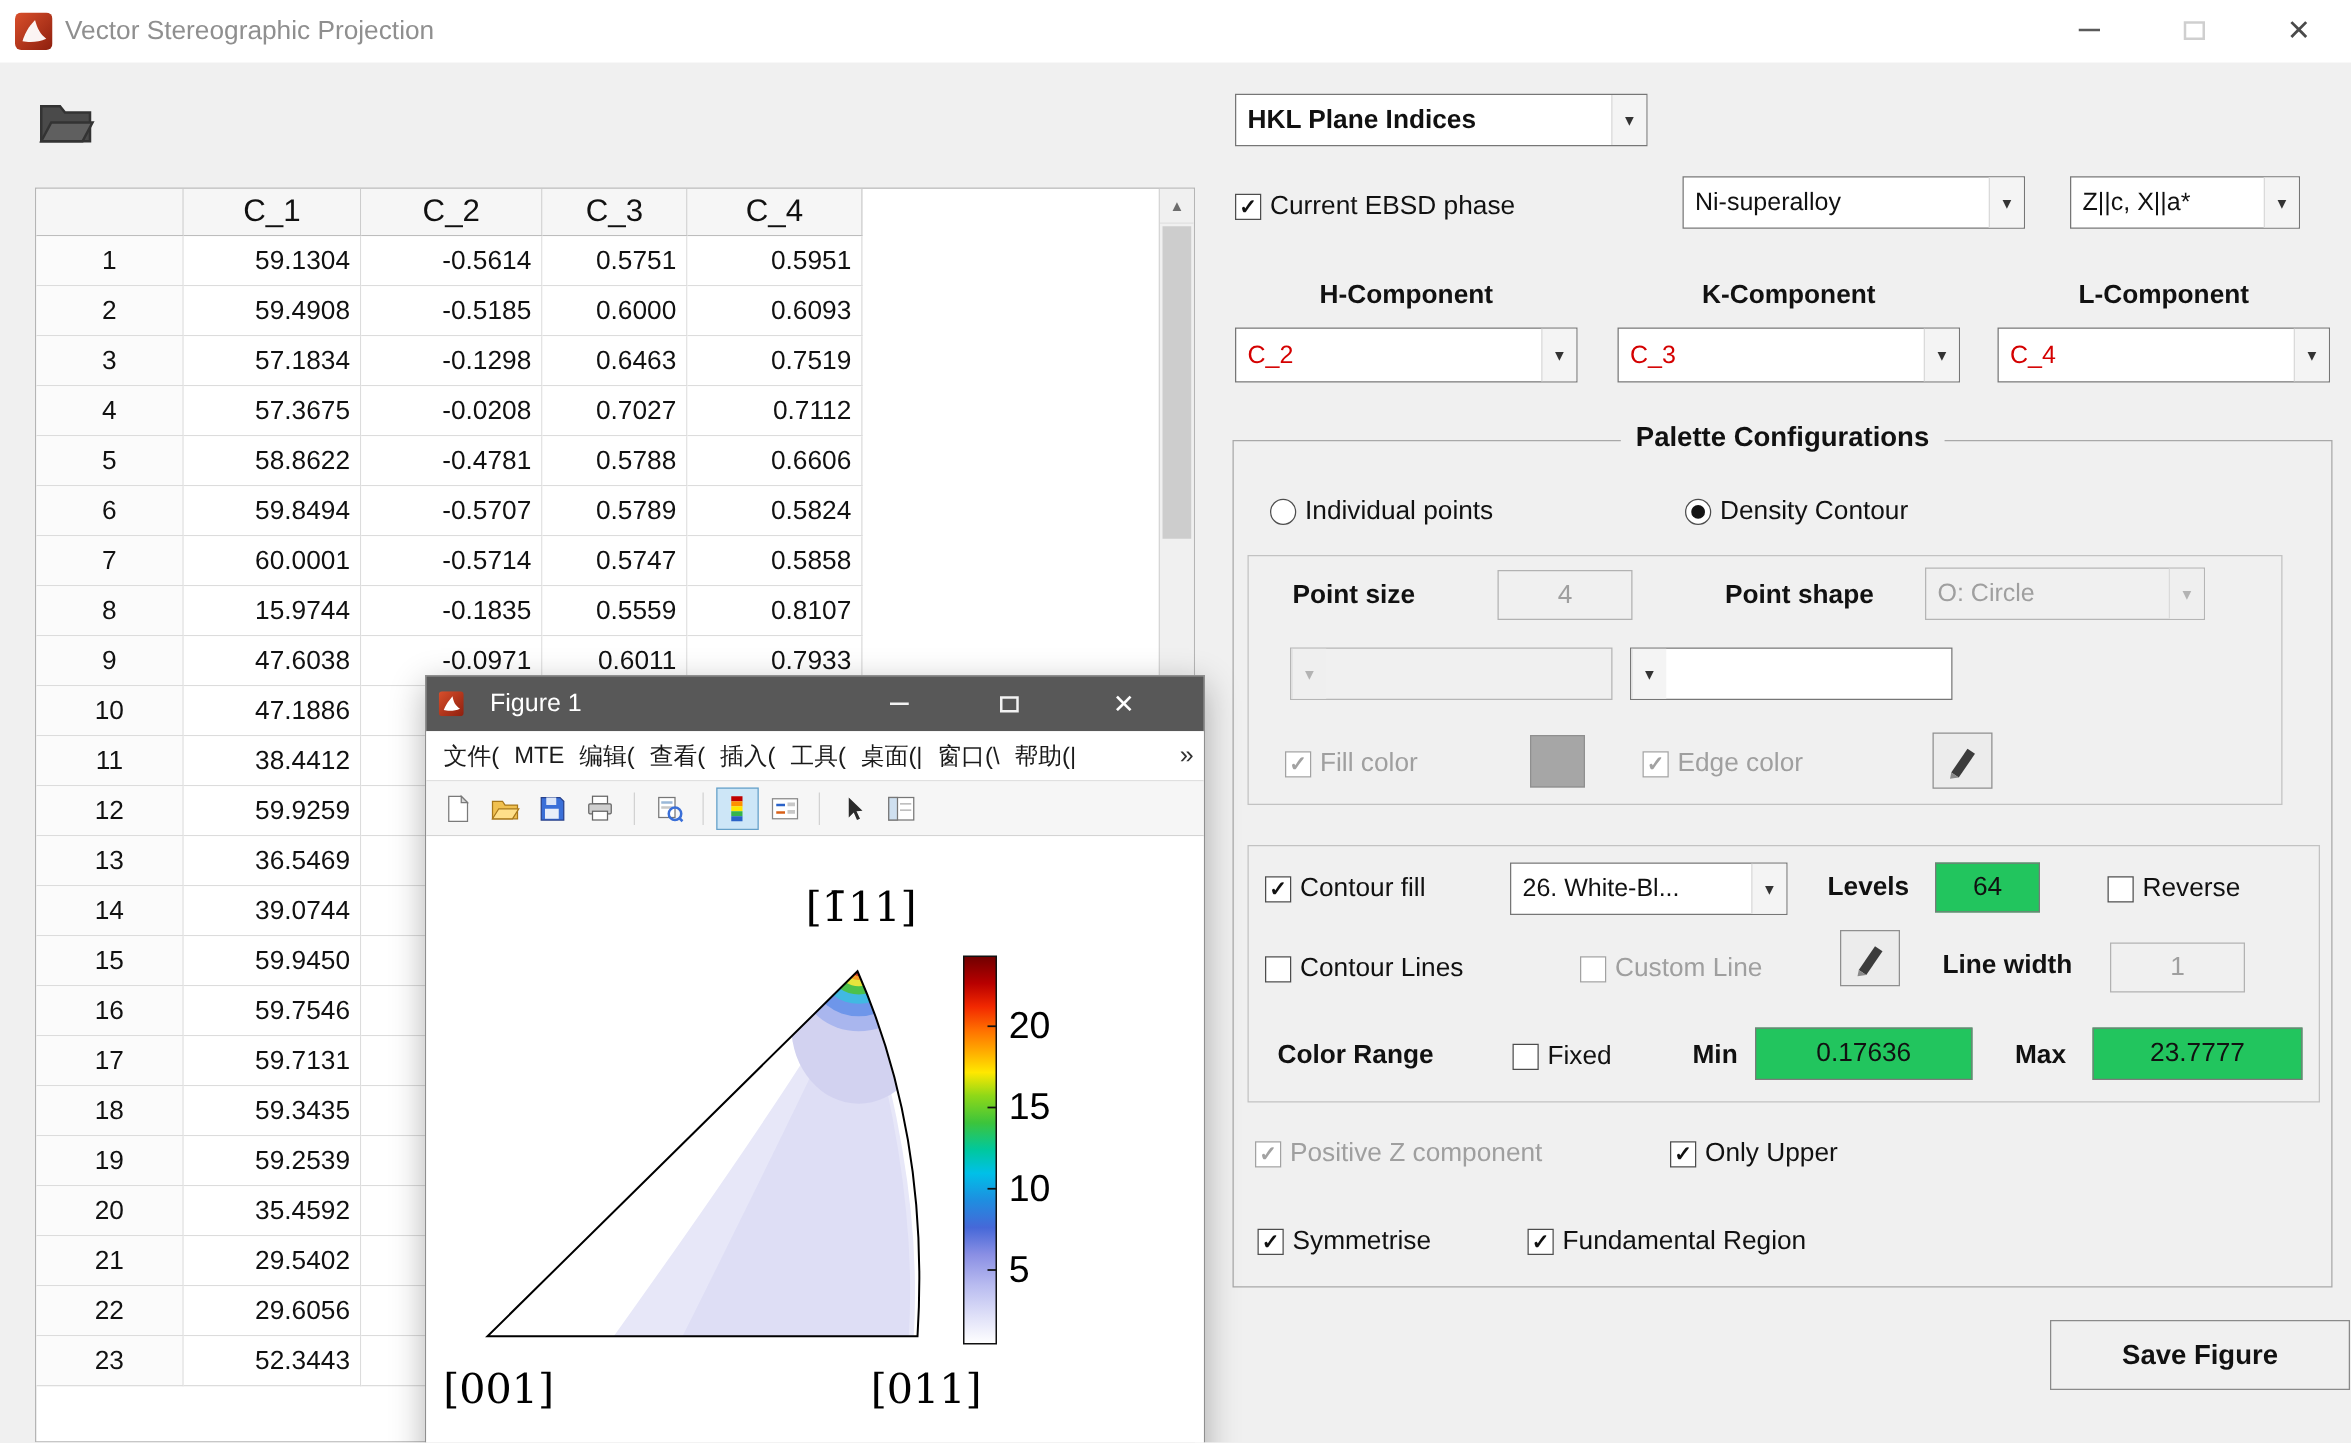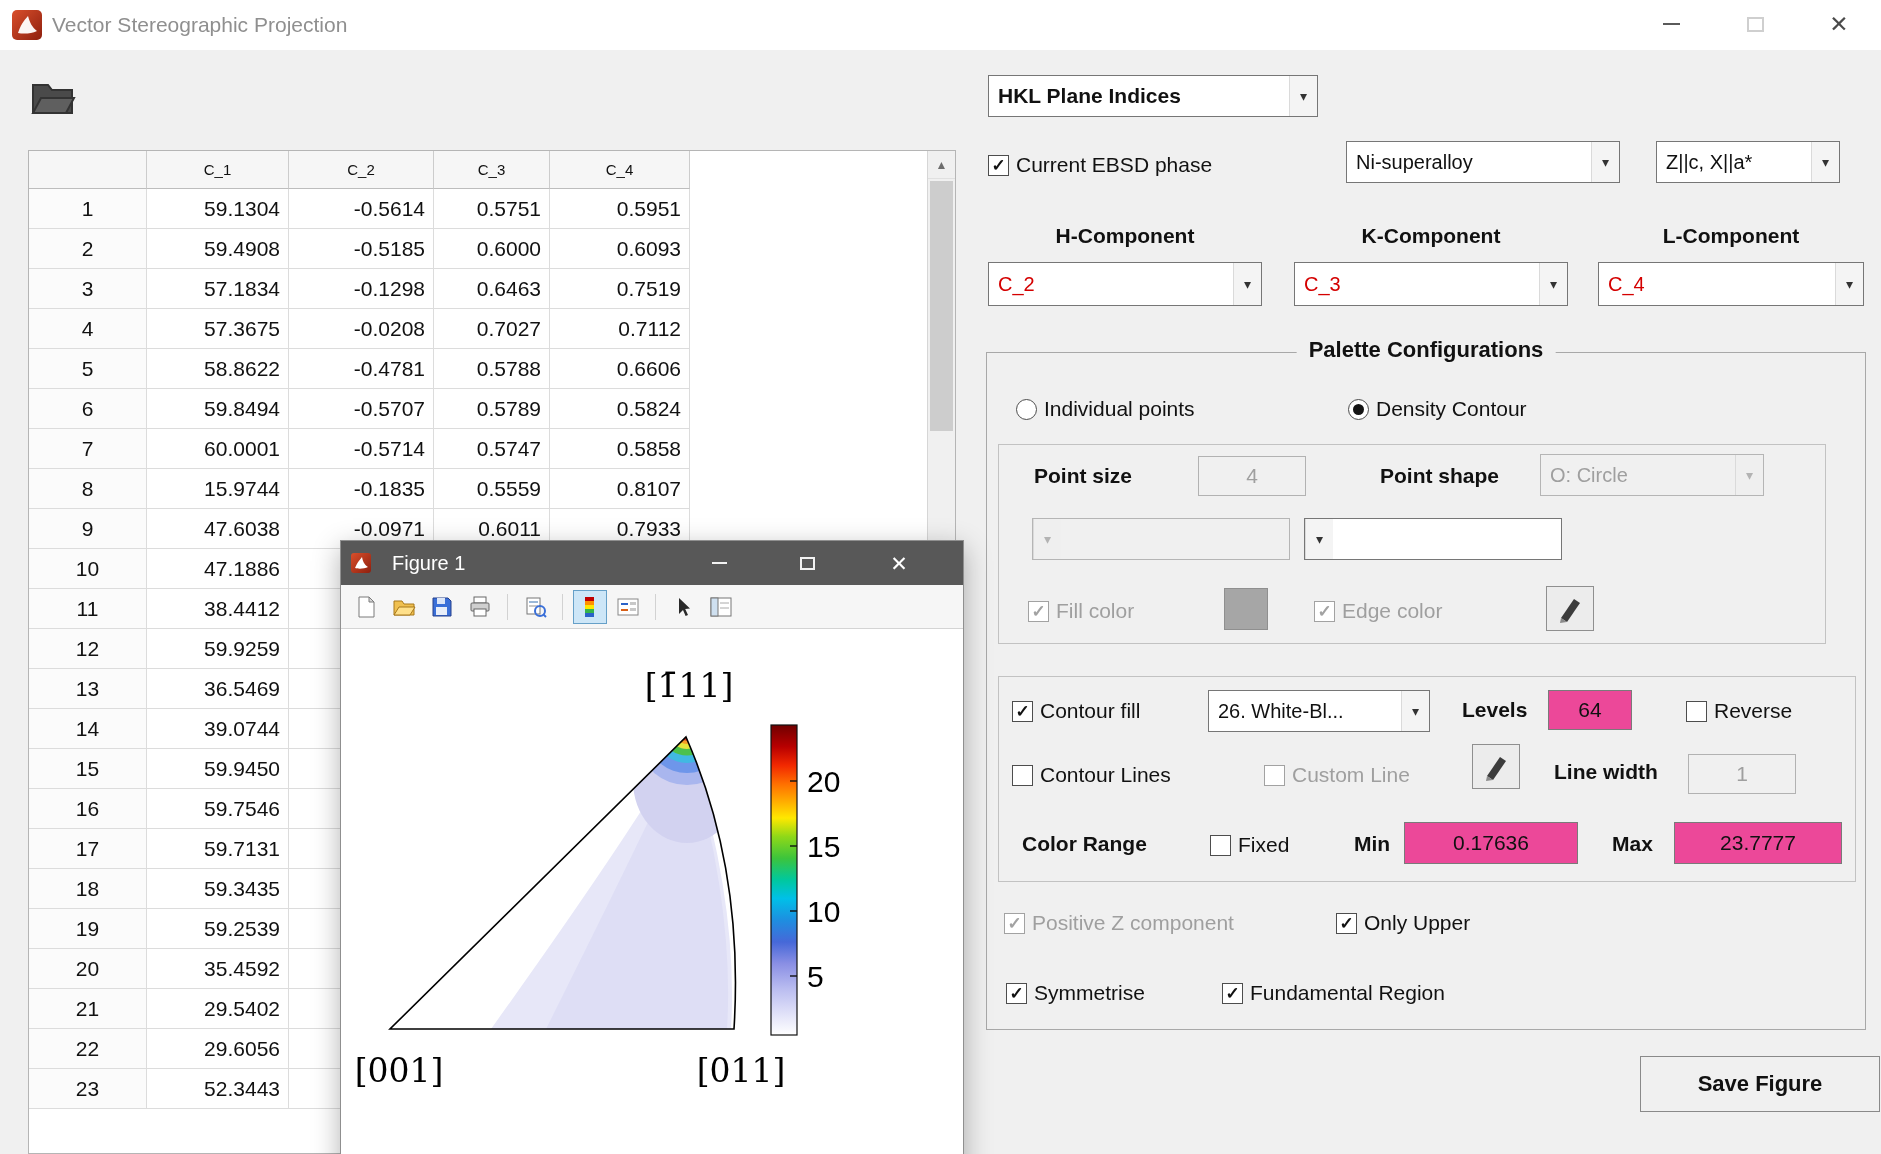--- a/index.html
+++ b/index.html
@@ -16,42 +16,42 @@
   .maxbox{width:17px;height:15px;border:2px solid #cfcfcf}
   .closeglyph{font-size:23px;color:#4a4a4a;line-height:1}
 
   
   #openbtn{position:absolute;left:28px;top:76px;width:52px;height:44px;display:flex;align-items:center;justify-content:center}
 
   
   #table{position:absolute;left:28px;top:150px;width:928px;height:1004px;background:#fff;border:1px solid #b5b5b5;overflow:hidden}
   #thead{display:flex;height:38px}
   .hcell{border-right:1px solid #cccccc;border-bottom:1px solid #bdbdbd;background:#f6f6f6;
-    display:flex;align-items:center;justify-content:center;font-size:15px}
+    display:flex;align-items:center;justify-content:center;font-size:25px}
   .trow{display:flex;height:40px}
   .cell{border-right:1px solid #dcdcdc;border-bottom:1px solid #dcdcdc;font-size:21px;display:flex;align-items:center;background:#fff}
   .rowhead{justify-content:center;background:#fbfbfb}
   .tval{justify-content:flex-end;padding-right:8px}
   .w0{width:118px}.w1{width:142px}.w2{width:145px}.w3{width:116px}.w4{width:140px}
   #vscroll{position:absolute;right:0;top:0;width:28px;height:100%;background:#f0f0f0;border-left:1px solid #d6d6d6}
   #vscroll .up{height:28px;display:flex;align-items:center;justify-content:center;font-size:12px;color:#6d6d6d;background:#f0f0f0;border-bottom:1px solid #e0e0e0}
   #vscroll .thumb{position:absolute;left:2px;right:2px;top:30px;height:250px;background:#cdcdcd}
 
   
   .blabel{position:absolute;font-weight:bold;font-size:21px;white-space:nowrap}
   .clabel{text-align:center}
   .dd{position:absolute;background:#fff;border:1px solid #767676;display:flex;align-items:stretch}
   .dd .ddval{flex:1;display:flex;align-items:center;padding:12px 9px;font-size:20px;white-space:nowrap;overflow:hidden}
   .dd .arr{width:28px;display:flex;align-items:center;justify-content:center;color:#333;font-size:14px;background:#f4f4f4;border-left:1px solid #dadada}
   .dd.bold .ddval{font-weight:bold;font-size:21px}
   .dd.red .ddval{color:#d40000}
   .dd.disabled{background:#f0f0f0;border-color:#b5b5b5}
   .dd.disabled .ddval{color:#9f9f9f}
   .dd.disabled .arr{color:#b3b3b3;background:#efefef}
-  .field{position:absolute;background:#ec4899;border:1px solid #7a7a7a;display:flex;align-items:center;justify-content:center;font-size:21px}
+  .field{position:absolute;background:#22c55e;border:1px solid #7a7a7a;display:flex;align-items:center;justify-content:center;font-size:21px}
   .field.disabled{background:#f0f0f0;border-color:#b2b2b2;color:#9f9f9f}
   .cbrow{position:absolute;display:flex;align-items:center;gap:7px;height:26px}
   .box{width:21px;height:21px;background:#fff;border:1px solid #4d4d4d;display:flex;align-items:center;justify-content:center;
     font-size:17px;font-weight:bold;color:#111;flex:0 0 auto;line-height:1}
   .cbrow .lbl{font-size:21px;white-space:nowrap}
   .cbrow.disabled .box{border-color:#a2a2a2;color:#a2a2a2}
   .cbrow.disabled .lbl{color:#9f9f9f}
   .radio{width:21px;height:21px;border:1px solid #4d4d4d;border-radius:50%;background:#fff;position:relative;flex:0 0 auto}
   .radio.sel::after{content:"";position:absolute;left:4px;top:4px;width:11px;height:11px;border-radius:50%;background:#141414}
   .group{position:absolute;border:1px solid #a8a8a8}
@@ -444,20 +444,34 @@
           <span class="fminbar"></span>
         </div>
       <div class="fbtn" style="left:438px">
           <span class="fmaxbox"></span>
         </div>
       <div class="fbtn" style="left:530px">
           <span class="fclose">✕</span>
         </div>
     </div>
 
+    <div id="figmenu">
+      <span style="display:flex;align-items:center">
+          <span class="mitem">文件(</span>
+          <span class="mitem">MTE</span>
+          <span class="mitem">编辑(</span>
+          <span class="mitem">查看(</span>
+          <span class="mitem">插入(</span>
+          <span class="mitem">工具(</span>
+          <span class="mitem">桌面(|</span>
+          <span class="mitem">窗口(\</span>
+          <span class="mitem">帮助(|</span>
+        </span>
+      <span id="menuoverflow">»</span>
+    </div>
 
     <div id="figtools">
       <div class="tool">
         <svg width="24" height="24">
           <path d="M5 2 h10 l5 5 v15 h-15 z" fill="#fff" stroke="#7a7a7a"></path>
           <path d="M15 2 l5 5 h-5 z" fill="#d8d8d8" stroke="#7a7a7a"></path>
         </svg>
       </div>
       <div class="tool">
         <svg width="24" height="24">

